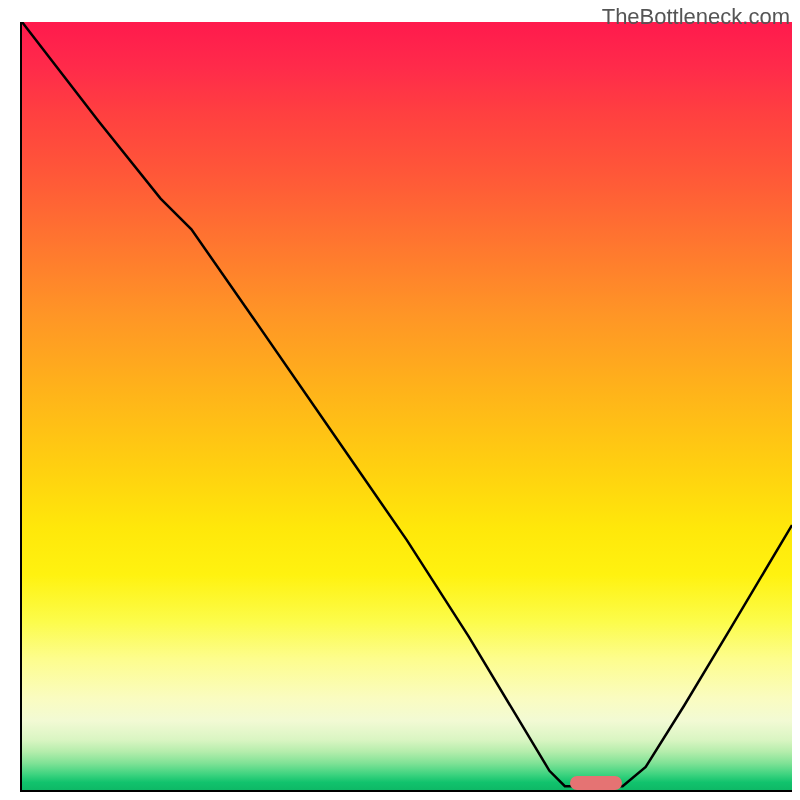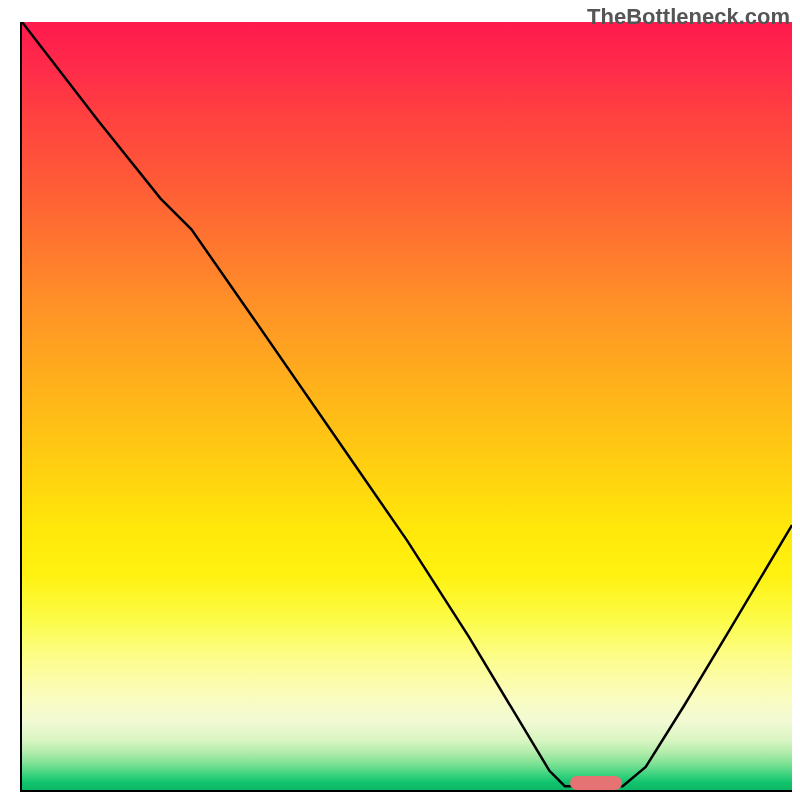--- a/index.html
+++ b/index.html
@@ -10,21 +10,21 @@
     background: #ffffff;
     font-family: Arial, sans-serif;
     position: relative;
   }
   .watermark {
     position: absolute;
     top: 4px;
     right: 10px;
     color: #555555;
     font-size: 22px;
-    font-weight: 700;
+    font-weight: 400;
     z-index: 10;
   }
   .plot-area {
     position: absolute;
     left: 20px;
     top: 22px;
     width: 770px;
     height: 768px;
     border-left: 2.5px solid #000000;
     border-bottom: 2.5px solid #000000;

